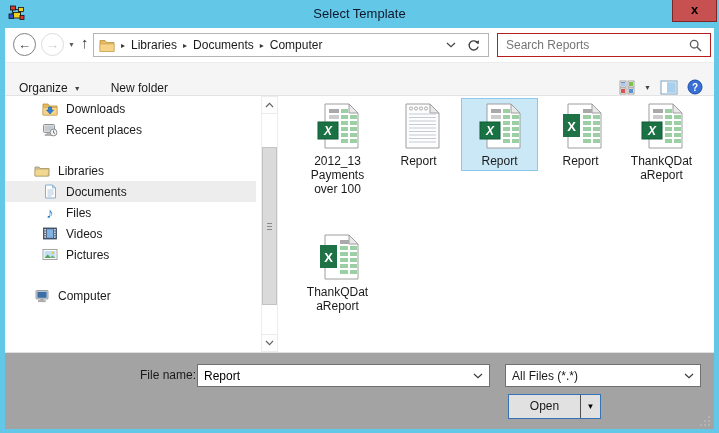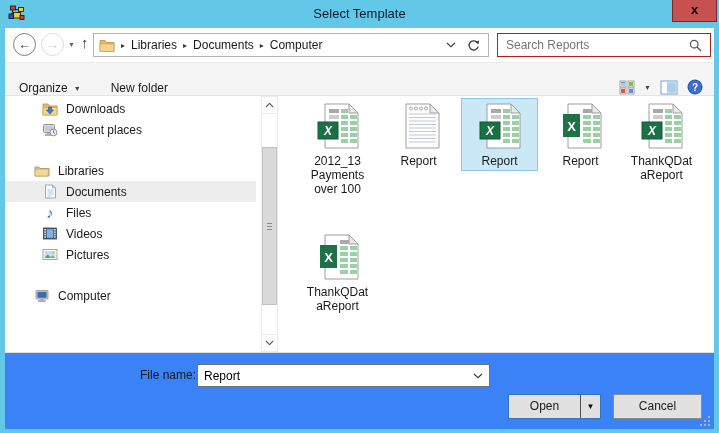--- a/index.html
+++ b/index.html
@@ -89,21 +89,21 @@
   .file-tile {
     width:77px; margin-right:4px; padding:3px 0 2px;
     display:flex; flex-direction:column; align-items:center;
     border:1px solid transparent; cursor:default;
   }
   .file-tile.selected { background:#cbe8f6; border-color:#8ec7ec; }
   .file-label { margin-top:4px; width:68px; text-align:center; font-size:12px; line-height:14px; }
   .file-tile.break .file-label { word-break:break-all; }
 
   
-  .footer { position:absolute; left:0; right:0; bottom:0; height:77px; background:#3b82f6; border-top:1px solid #e0e0e0; }
+  .footer { position:absolute; left:0; right:0; bottom:0; height:77px; background:#a3a3a3; border-top:1px solid #e0e0e0; }
   .fn-label { position:absolute; left:135px; top:15px; }
   .combo {
     position:absolute; height:23px; background:#fff; border:1px solid #707070;
     display:flex; align-items:center;
   }
   .combo .chev { margin-left:auto; padding:0 6px; display:flex; }
   .fn-combo { left:192px; top:11px; width:293px; }
   .fn-combo input { flex:1; border:none; outline:none; font:12px "Liberation Sans",sans-serif; padding-left:6px; color:#000; min-width:0; background:transparent; }
   .type-combo { left:500px; top:11px; width:196px; padding-left:6px; }
 
@@ -484,28 +484,35 @@
 
     <div class="combo fn-combo">
       <input type="text" value="Report" style="">
       <span class="chev">
         <svg width="10" height="6" viewBox="0 0 10 6">
           <path d="M1 1 L5 4.6 L9 1" stroke="#3c3c3c" stroke-width="1.2" fill="none"></path>
         </svg>
       </span>
     </div>
 
+    <div class="combo type-combo">
+      <span>All Files (*.*)</span>
+      <span class="chev">
+        <svg width="10" height="6" viewBox="0 0 10 6">
+          <path d="M1 1 L5 4.6 L9 1" stroke="#3c3c3c" stroke-width="1.2" fill="none"></path>
+        </svg>
+      </span>
+    </div>
 
     <div class="open-btn">
       <div class="open-main">Open</div>
       <div class="open-arrow">
         <span>▼</span>
       </div>
     </div>
-    <div class="cancel-btn">Cancel</div>
 
     <svg class="resize-grip" width="11" height="11" viewBox="0 0 11 11">
       <g fill="#b3b3b3">
         <rect x="8" y="0" width="2" height="2"></rect>
         <rect x="8" y="4" width="2" height="2"></rect>
           <rect x="4" y="4" width="2" height="2"></rect>
         <rect x="8" y="8" width="2" height="2"></rect>
           <rect x="4" y="8" width="2" height="2"></rect>
           <rect x="0" y="8" width="2" height="2"></rect>
       </g>

